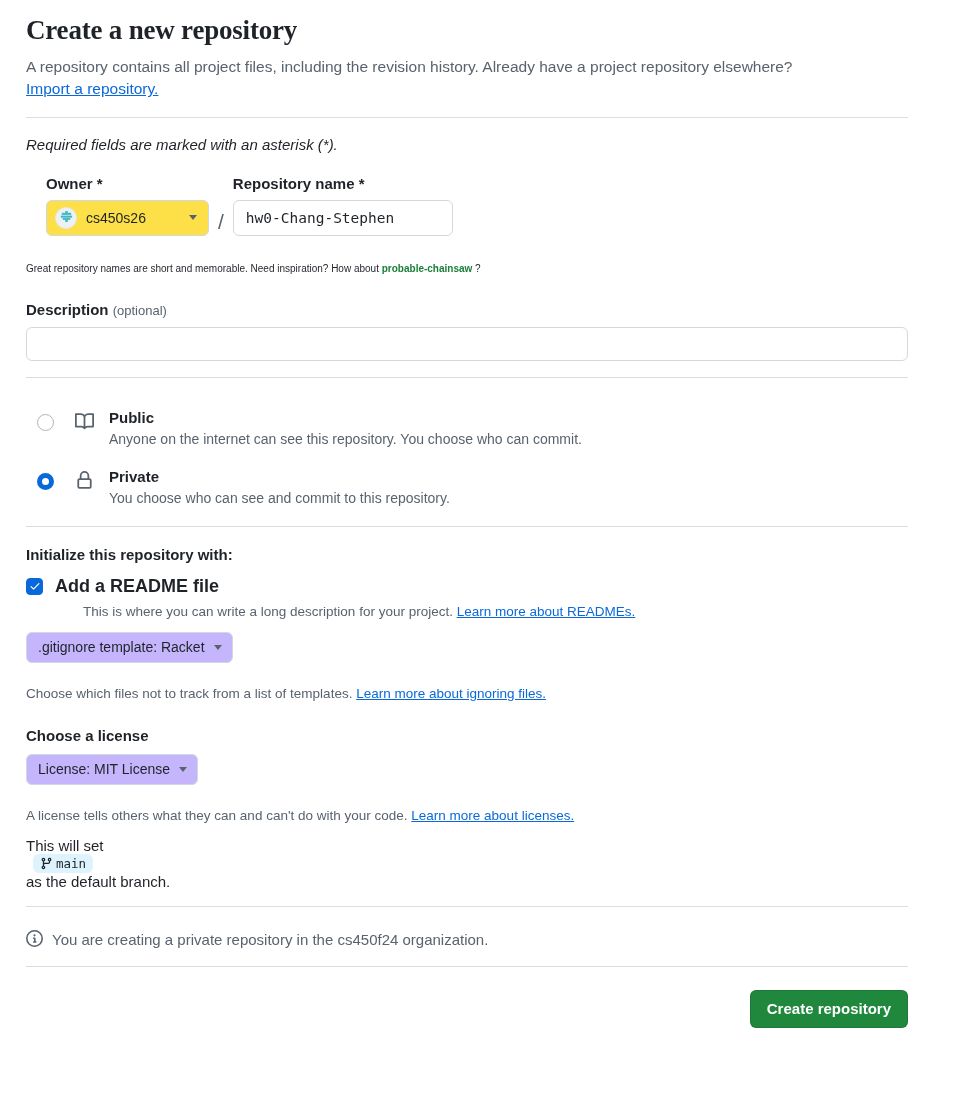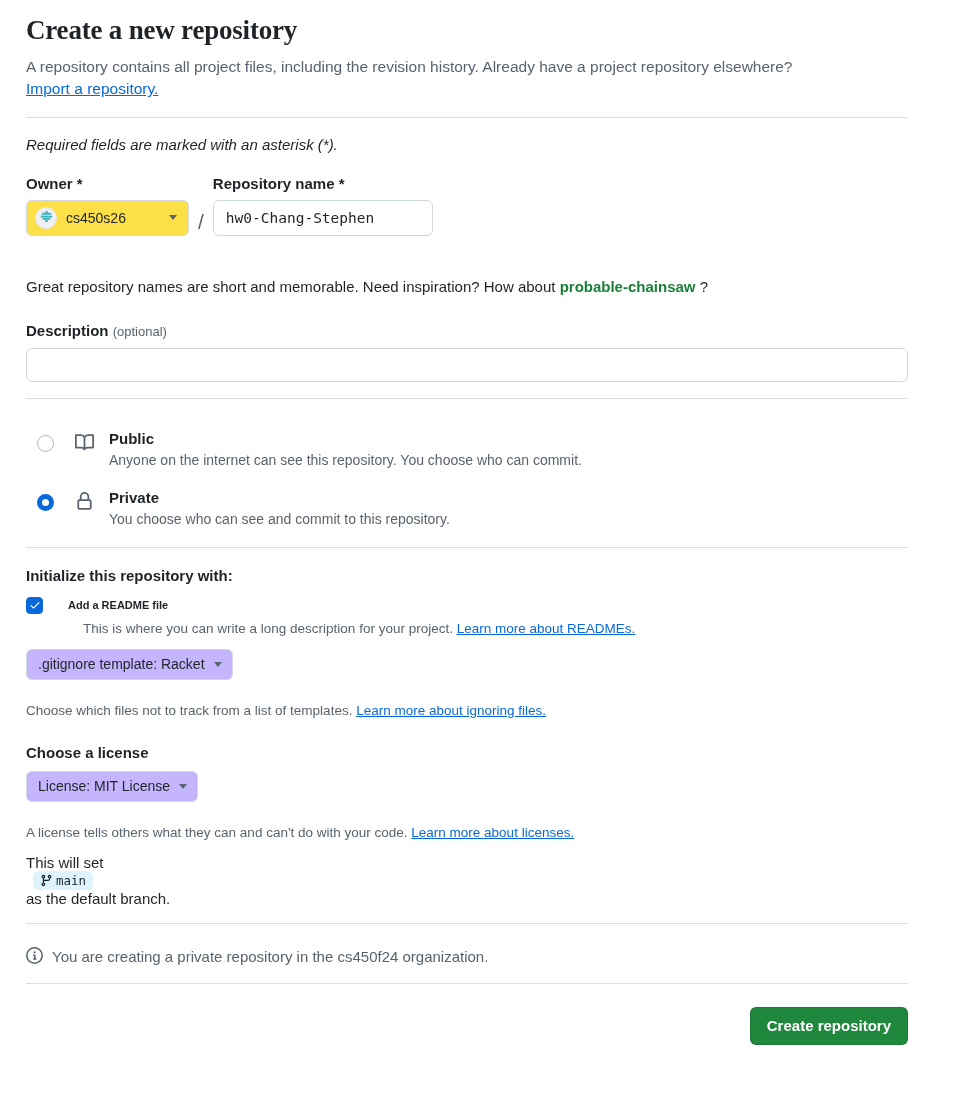--- a/index.html
+++ b/index.html
@@ -57,20 +57,21 @@
     font-size: 15px;
     color: #1f2328;
     margin: 18px 0 0 0;
   }
 
   
   .fields-row {
     display: flex;
     align-items: flex-end;
     margin-top: 22px;
+    margin-left: 20px;
   }
   .field-group { display: flex; flex-direction: column; }
   .field-label {
     font-size: 15px;
     font-weight: bold;
     color: #1f2328;
     margin-bottom: 8px;
   }
   .owner-select {
     display: flex;
@@ -118,22 +119,22 @@
     background: #ffffff;
     padding: 0 12px;
     font-family: "DejaVu Sans Mono", "Liberation Mono", monospace;
     font-size: 14.5px;
     color: #1f2328;
     outline: none;
   }
 
   
   .suggestion {
-    margin-top: 42px;
-    font-size: 15px;
+    margin-top: 27px;
+    font-size: 10px;
     color: #1f2328;
   }
   .suggest-name {
     color: #1a7f37;
     font-weight: bold;
   }
 
   
   .desc-label {
     margin-top: 27px;
@@ -214,23 +215,22 @@
     width: 17px; height: 17px;
     border-radius: 4px;
     background: #0969da;
     border: 1px solid #0969da;
     flex: none;
     margin-right: 12px;
     display: flex; align-items: center; justify-content: center;
     cursor: pointer;
   }
   .check-label {
-    font-size: 11px;
-    font-weight: bold;
-    margin-left: 13px;
+    font-size: 18px;
+    font-weight: bold;
   }
   .sub-desc {
     font-size: 13.5px;
     color: #59636e;
     margin: 6px 0 0 57px;
     line-height: 1.4;
   }
 
   .group-heading {
     font-size: 15px;

